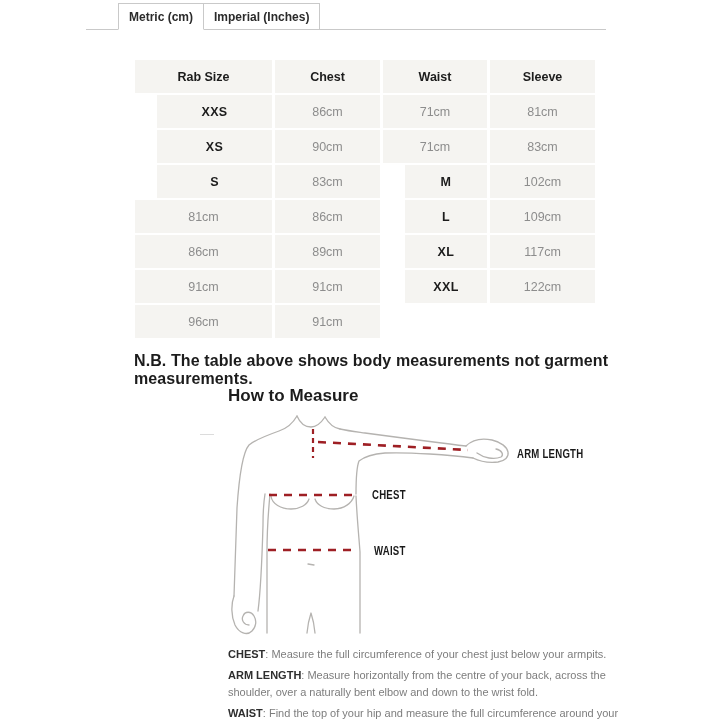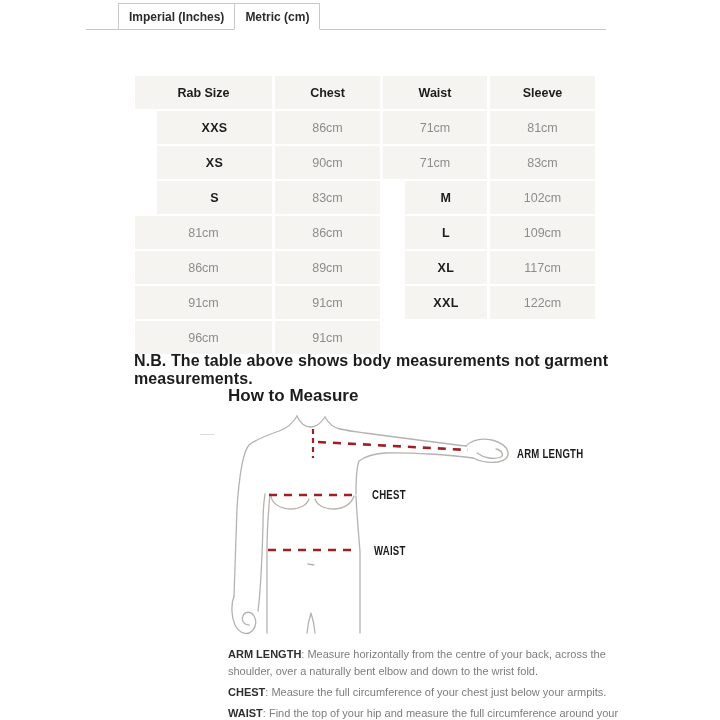--- a/index.html
+++ b/index.html
@@ -15,21 +15,21 @@
   .tab-spacer{width:32px;height:1px;}
   .tab{
     box-sizing:border-box;height:26px;padding:6px 10px 5px 10px;
     font-size:12px;font-weight:bold;color:#2b2b2b;background:#fff;
     border:1px solid #c9c9c9;border-bottom:none;white-space:nowrap;cursor:pointer;
   }
   .tab.active{margin-bottom:-1px;border-bottom:1px solid #fff;height:27px;}
   .tab + .tab{margin-left:-1px;}
   
   .size-table{
-    position:absolute;left:135px;top:76px;
+    position:absolute;left:135px;top:60px;
     display:grid;grid-template-columns:137px 105px 104px 105px;
     column-gap:3px;row-gap:2px;
   }
   .cell{
     background:#f5f4f1;height:33px;display:flex;align-items:center;justify-content:center;
     font-size:12.5px;color:#8d8d8d;
   }
   .cell.hdr{font-weight:bold;color:#1c1c1c;}
   .cell.size{font-weight:bold;color:#1c1c1c;letter-spacing:.4px;margin-left:22px;}
   
@@ -48,22 +48,22 @@
   
   .instructions{position:absolute;left:228px;top:646px;width:394px;}
   .instructions p{margin:0 0 4px 0;font-size:11px;line-height:17px;color:#7d7d7d;}
   .instructions .term{font-weight:bold;color:#2e2e2e;}
 </style>
 </head>
 <body>
 
 <div class="tabbar">
   <div class="tab-spacer"></div>
+  <div class="tab active">Metric (cm)</div>
   <div class="tab">Imperial (Inches)</div>
-  <div class="tab active">Metric (cm)</div>
 </div>
 
 <div class="size-table">
   <div class="cell hdr">Rab Size</div>
   <div class="cell hdr">Chest</div>
   <div class="cell hdr">Waist</div>
   <div class="cell hdr">Sleeve</div>
 
   <div class="cell size">XXS</div>
   <div class="cell">86cm</div>
@@ -142,16 +142,16 @@
     <path stroke-width="2.6" stroke-dasharray="8,7" d="M269,495 L356,495"></path>
     <path stroke-width="2.6" stroke-dasharray="8,7" d="M268,550 L353,550"></path>
   </g>
 </svg>
 
 <div class="fig-label arm">ARM LENGTH</div>
 <div class="fig-label chest">CHEST</div>
 <div class="fig-label waist">WAIST</div>
 
 <div class="instructions">
+  <p><span class="term">CHEST</span><span>: Measure the full circumference of your chest just below your armpits.</span></p>
   <p><span class="term">ARM LENGTH</span><span>: Measure horizontally from the centre of your back, across the shoulder, over a naturally bent elbow and down to the wrist fold.</span></p>
-  <p><span class="term">CHEST</span><span>: Measure the full circumference of your chest just below your armpits.</span></p>
   <p><span class="term">WAIST</span><span>: Find the top of your hip and measure the full circumference around your body.</span></p>
 </div>
 
 </body></html>

